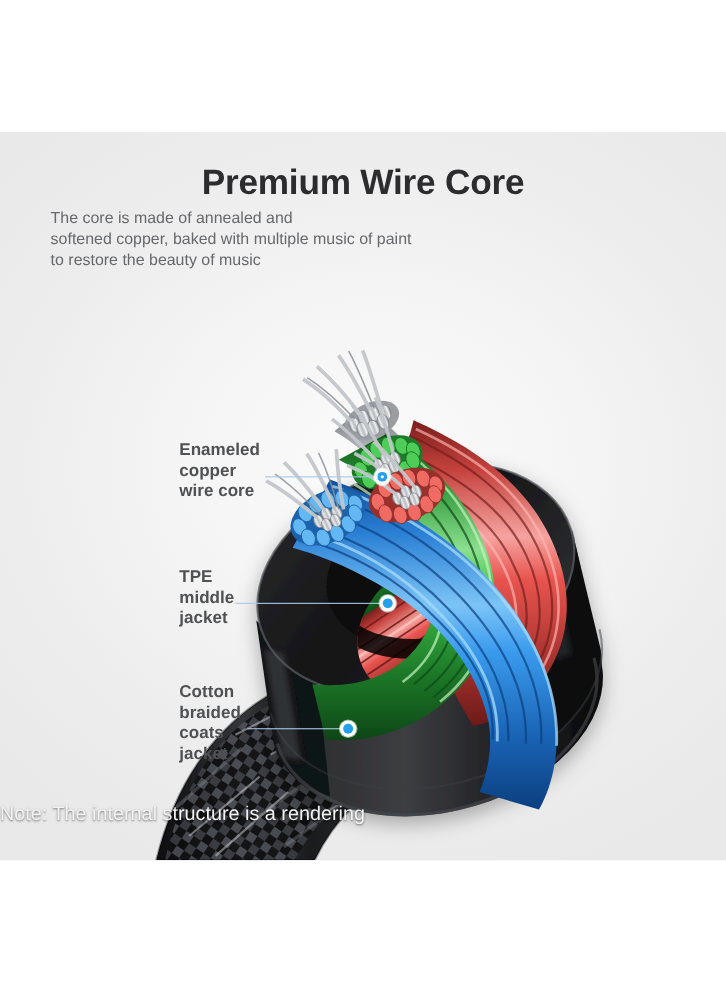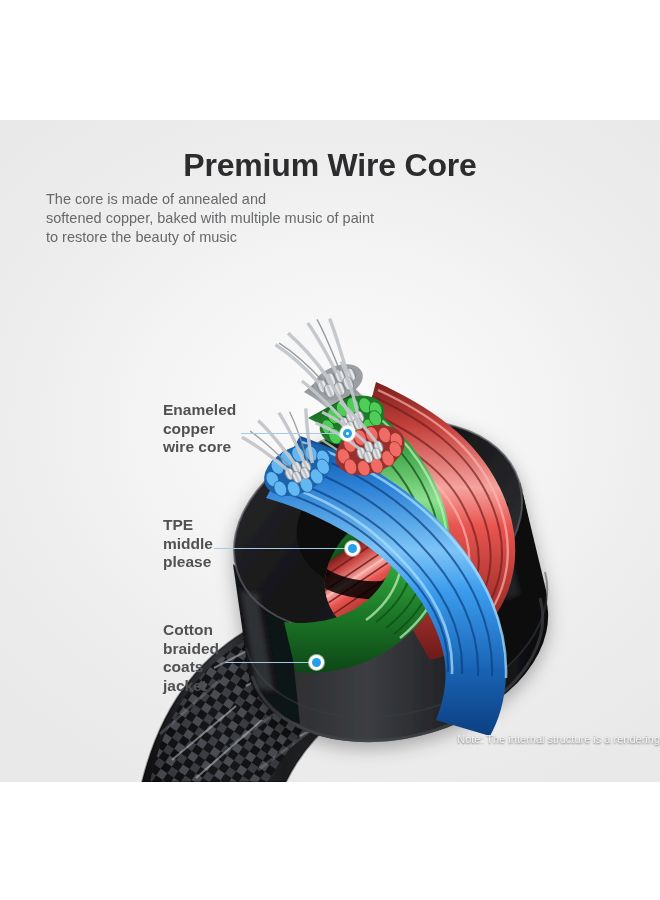--- a/index.html
+++ b/index.html
@@ -40,22 +40,22 @@
   .dot{position:absolute;width:15px;height:15px;border-radius:50%;
        background:#ffffff;box-shadow:0 0 0 1px rgba(255,255,255,.55);}
   .dot::after{content:"";position:absolute;left:3px;top:3px;width:9px;height:9px;
        border-radius:50%;background:#26a0ea;}
   #d1{left:340px;top:306px;}
   #d1::after{background:transparent;box-shadow:inset 0 0 0 3px #26a0ea;}
   #d2{left:345px;top:421px;}
   #d3{left:309px;top:535px;}
 
   
-  #note{position:absolute;left:0;top:612px;width:660px;text-align:right;
-    font-size:11px;line-height:15px;color:#f2f2f2;text-shadow:0 1px 2px rgba(0,0,0,.55);}
+  #note{position:absolute;left:0;top:612px;width:660px;text-align:left;
+    font-size:18px;line-height:15px;color:#f2f2f2;text-shadow:0 1px 2px rgba(0,0,0,.55);}
   #note div{white-space:nowrap;}
 
   
   #art{position:absolute;left:0;top:0;width:660px;height:662px;}
   #art svg{display:block;}
 </style>
 </head>
 <body>
 
 <div id="page">
@@ -439,21 +439,21 @@
     </div>
 
     <div class="callout" id="c1">Enameled
 copper
 wire core</div>
     <div class="lead" id="l1"></div>
     <div class="dot" id="d1"></div>
 
     <div class="callout" id="c2">TPE
 middle
-please</div>
+jacket</div>
     <div class="lead" id="l2"></div>
     <div class="dot" id="d2"></div>
 
     <div class="callout" id="c3">Cotton
 braided
 coats
 jacket</div>
     <div class="lead" id="l3"></div>
     <div class="dot" id="d3"></div>
 

